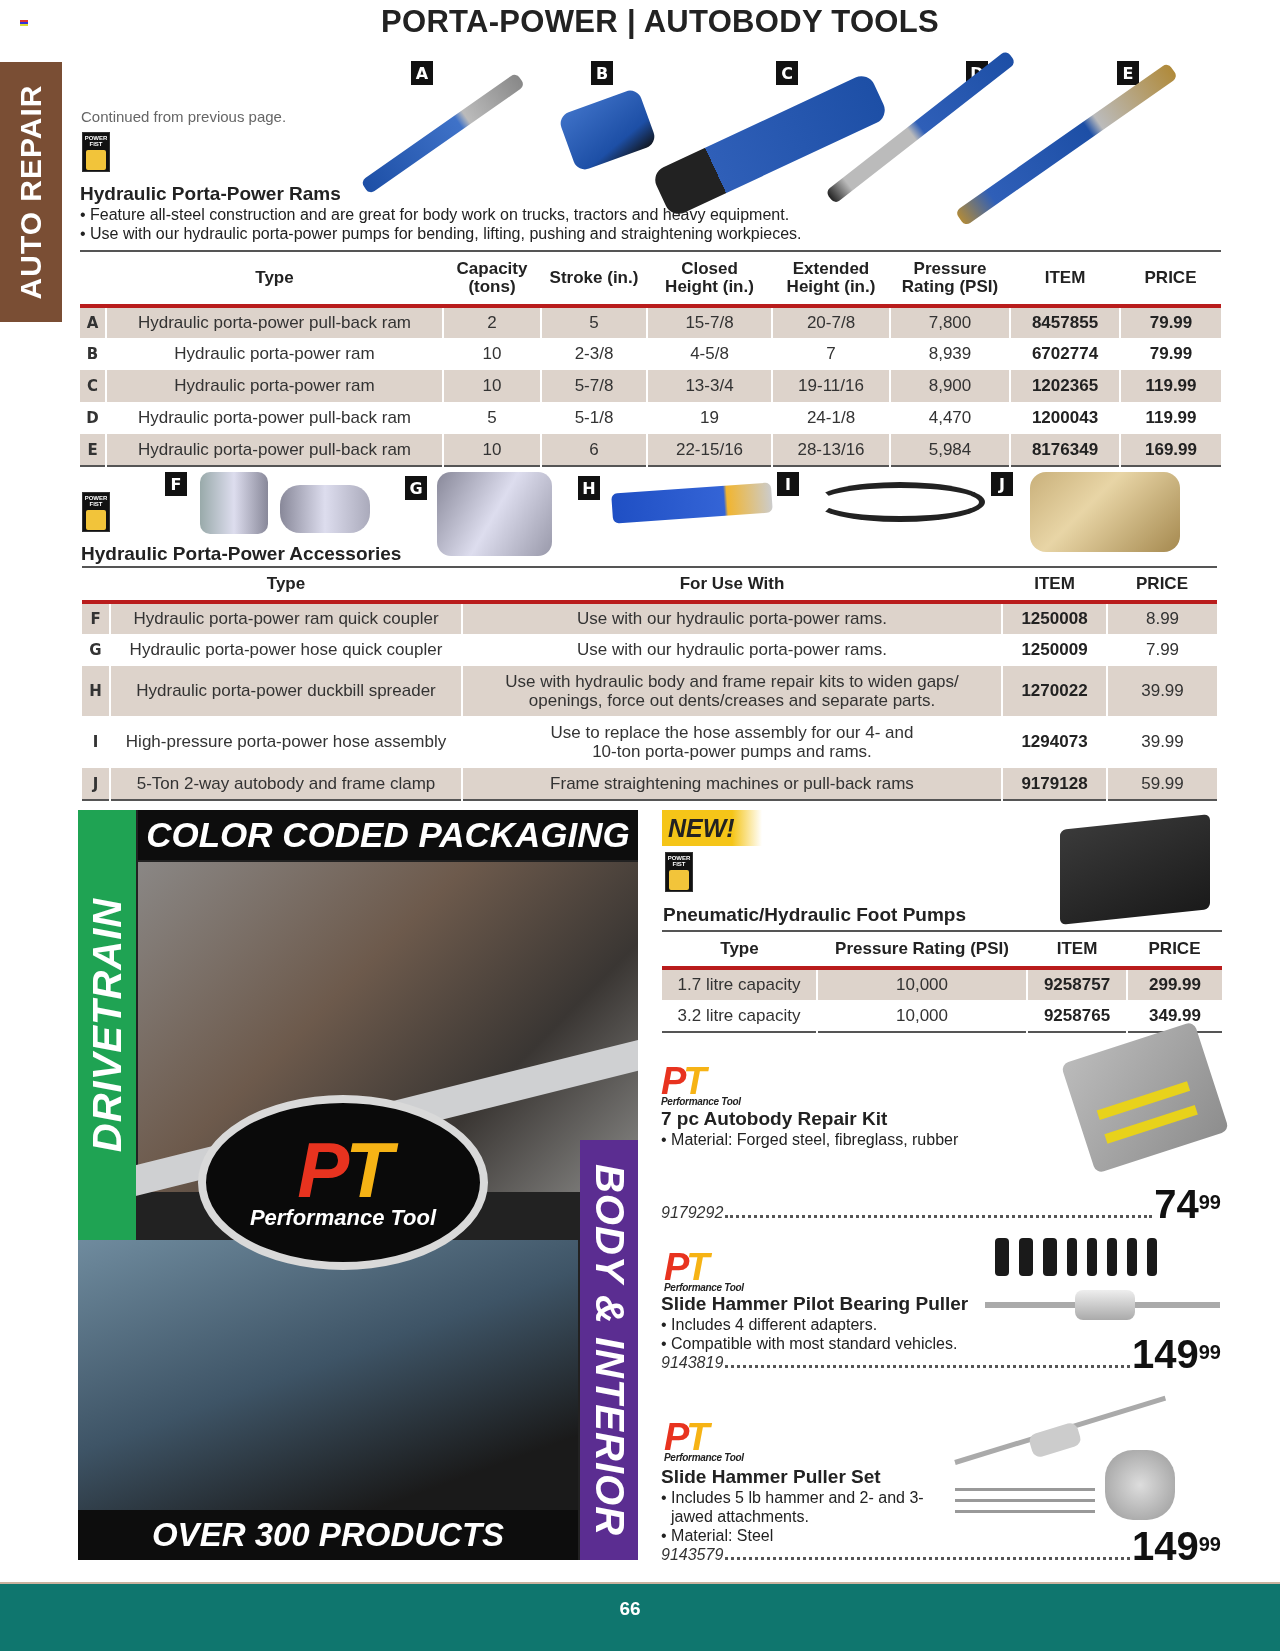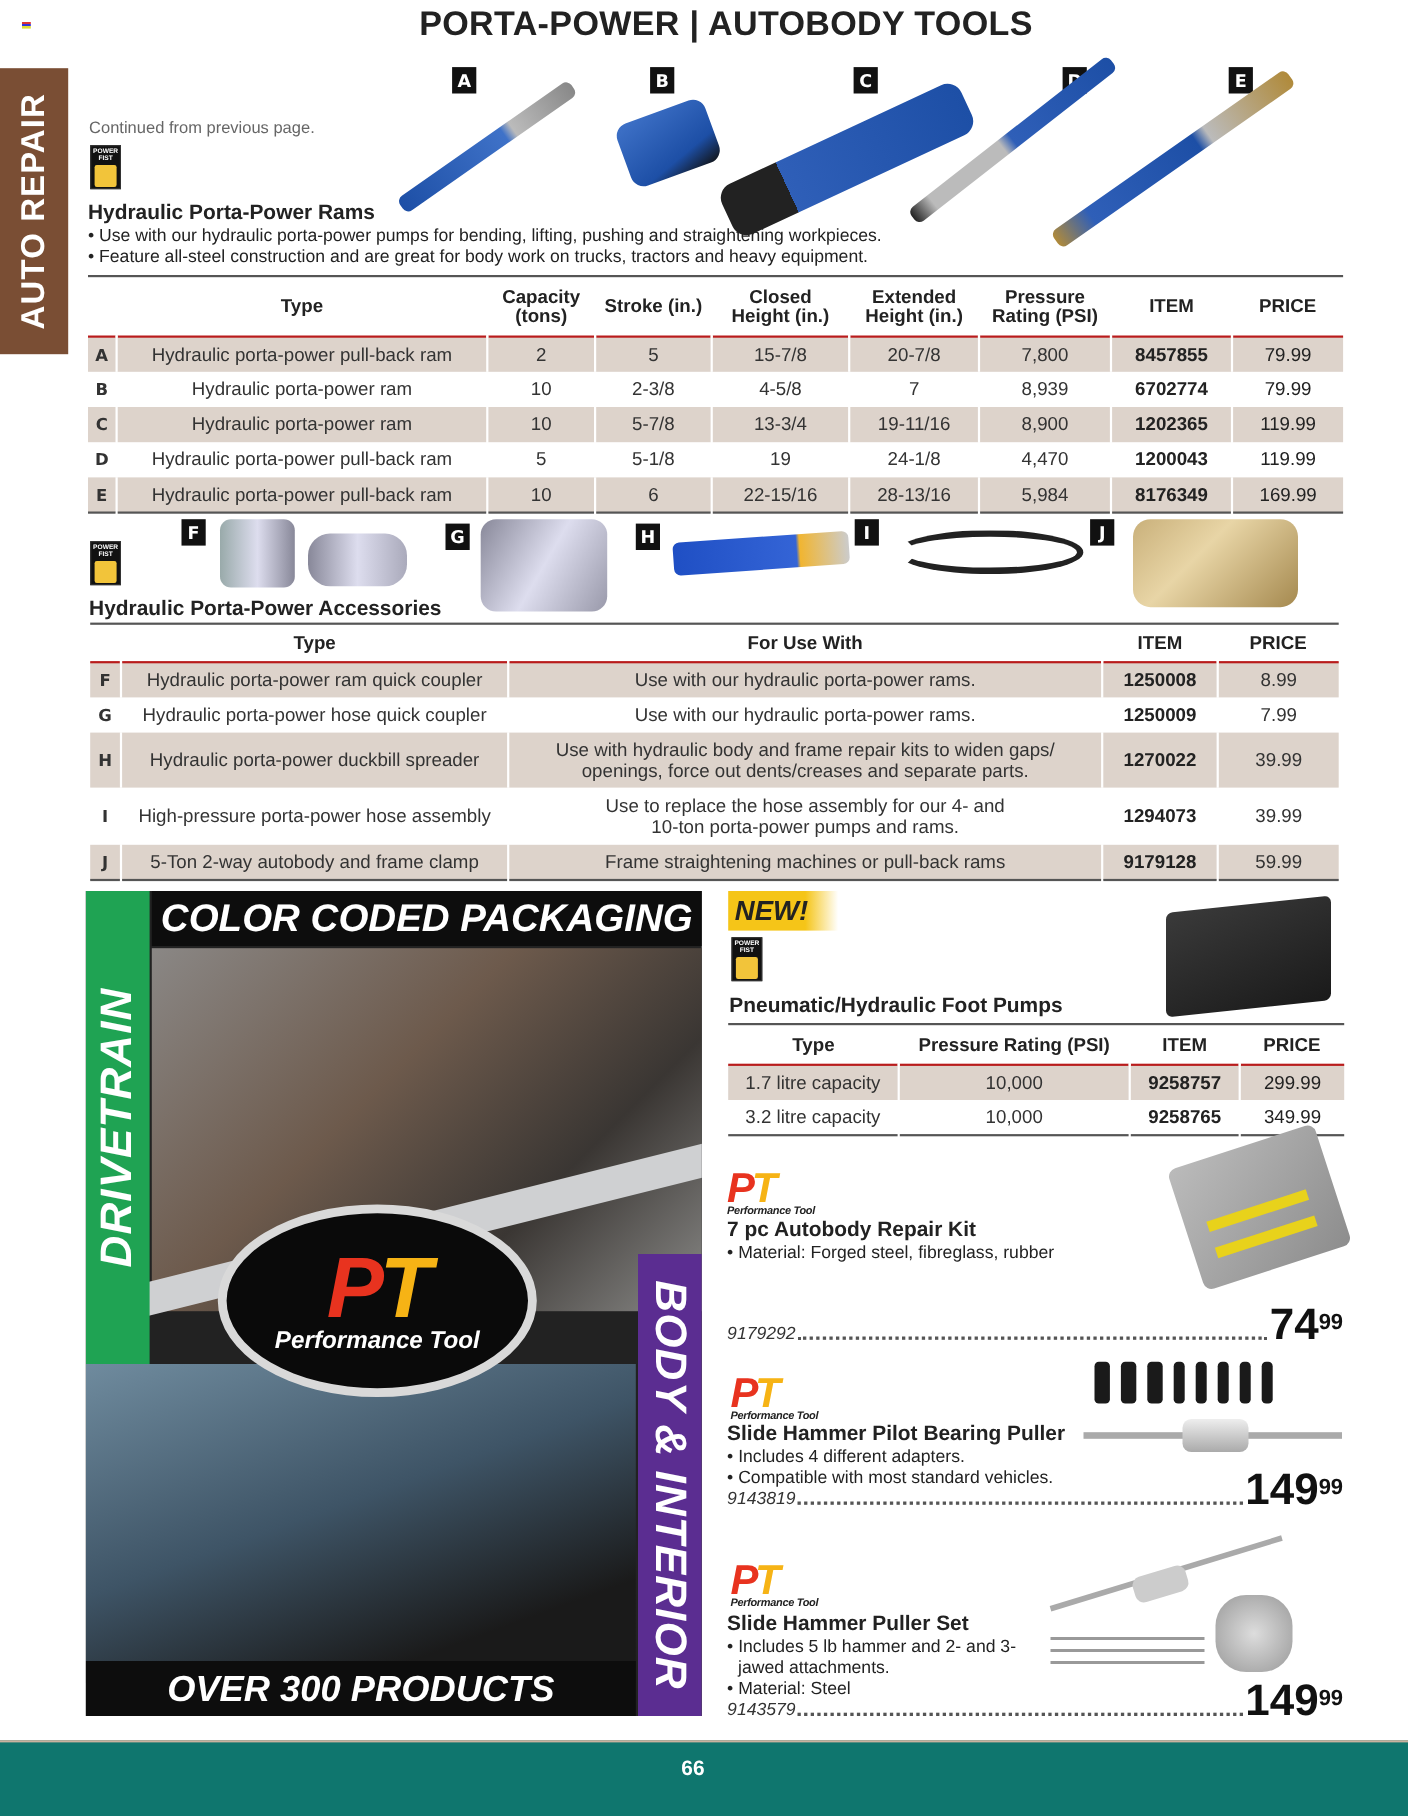--- a/index.html
+++ b/index.html
@@ -23,23 +23,23 @@
 
   .label-box { width: 22px; height: 24px; background: #111; color: #fff; font-weight: 700; font-size: 16px; display: flex; align-items: center; justify-content: center; font-family: "DejaVu Sans", sans-serif; }
 
   table { border-collapse: collapse; width: 100%; }
   th { font-weight: 700; font-size: 17px; color: #222; line-height: 18px; padding: 4px 2px; text-align: center; }
   td { font-size: 17px; text-align: center; color: #333; border-left: 2px solid #fff; }
   td:first-child { border-left: none; }
   tr.shade td { background: #ddd3cb; }
   td.letter { font-weight: 700; font-family: "DejaVu Sans", sans-serif; font-size: 15px; width: 26px; }
   td.item { font-weight: 700; color: #222; }
-  td.price { font-weight: 400; color: #222; }
+  td.price { font-weight: 700; color: #222; }
   .tbl-wrap { border-top: 2px solid #555; }
-  .tbl-wrap thead tr { border-bottom: 2px solid #b91c1c; }
+  .tbl-wrap thead tr { border-bottom: 4px solid #b91c1c; }
   .tbl-wrap tbody tr:last-child { border-bottom: 2px solid #555; }
 
   .prod-img { border-radius: 6px; }
 
   
   .promo { left: 78px; top: 810px; width: 560px; height: 750px; background: #222; overflow: hidden; }
   .promo .green { position: absolute; left: 0; top: 0; width: 58px; height: 430px; background: #1fa353; }
   .promo .green span, .promo .purple span { position: absolute; left: 50%; top: 50%; transform: translate(-50%,-50%) rotate(-90deg); white-space: nowrap; color: #fff; font-style: italic; font-weight: 700; font-size: 40px; letter-spacing: 1px; }
   .promo .purple { position: absolute; right: 0; top: 330px; width: 58px; height: 420px; background: #5b2d91; }
   .promo .purple span { transform: translate(-50%,-50%) rotate(90deg); }
@@ -78,22 +78,22 @@
     <span>AUTO REPAIR</span>
   </div>
 
 <div class="abs cont-text">Continued from previous page.</div>
 <div class="abs pf-logo" style="left:82px;top:132px;">
     <div class="t">POWER FIST</div>
     <div class="f"></div>
   </div>
 <div class="abs sec-title" style="left:80px;top:183px;">Hydraulic Porta-Power Rams</div>
 <div class="abs bullets" style="left:80px;top:205px;width:880px;">
+  <div>• <span>Feature all-steel construction and are great for body work on trucks, tractors and heavy equipment.</span></div>
   <div>• <span>Use with our hydraulic porta-power pumps for bending, lifting, pushing and straightening workpieces.</span></div>
-  <div>• <span>Feature all-steel construction and are great for body work on trucks, tractors and heavy equipment.</span></div>
 </div>
 
 <div class="abs label-box" style="left:411px;top:61px;">A</div>
 <div class="abs prod-img" style="left:365px;top:70px;width:190px;height:16px;background:linear-gradient(90deg,#1d4fa6,#3f72c8 60%,#bbb 65%,#888);transform:rotate(-35deg);transform-origin:left;top:180px;"></div>
 
 <div class="abs label-box" style="left:591px;top:61px;">B</div>
 <div class="abs prod-img" style="left:565px;top:100px;width:85px;height:60px;background:linear-gradient(160deg,#3f72c8,#1d4fa6 70%,#111);transform:rotate(-20deg);border-radius:12px;"></div>
 
 <div class="abs label-box" style="left:776px;top:61px;">C</div>
 <div class="abs prod-img" style="left:650px;top:120px;width:240px;height:50px;background:linear-gradient(90deg,#222 0 25%,#2f5fb8 25%,#1d4fa6);transform:rotate(-25deg);border-radius:14px;"></div>

